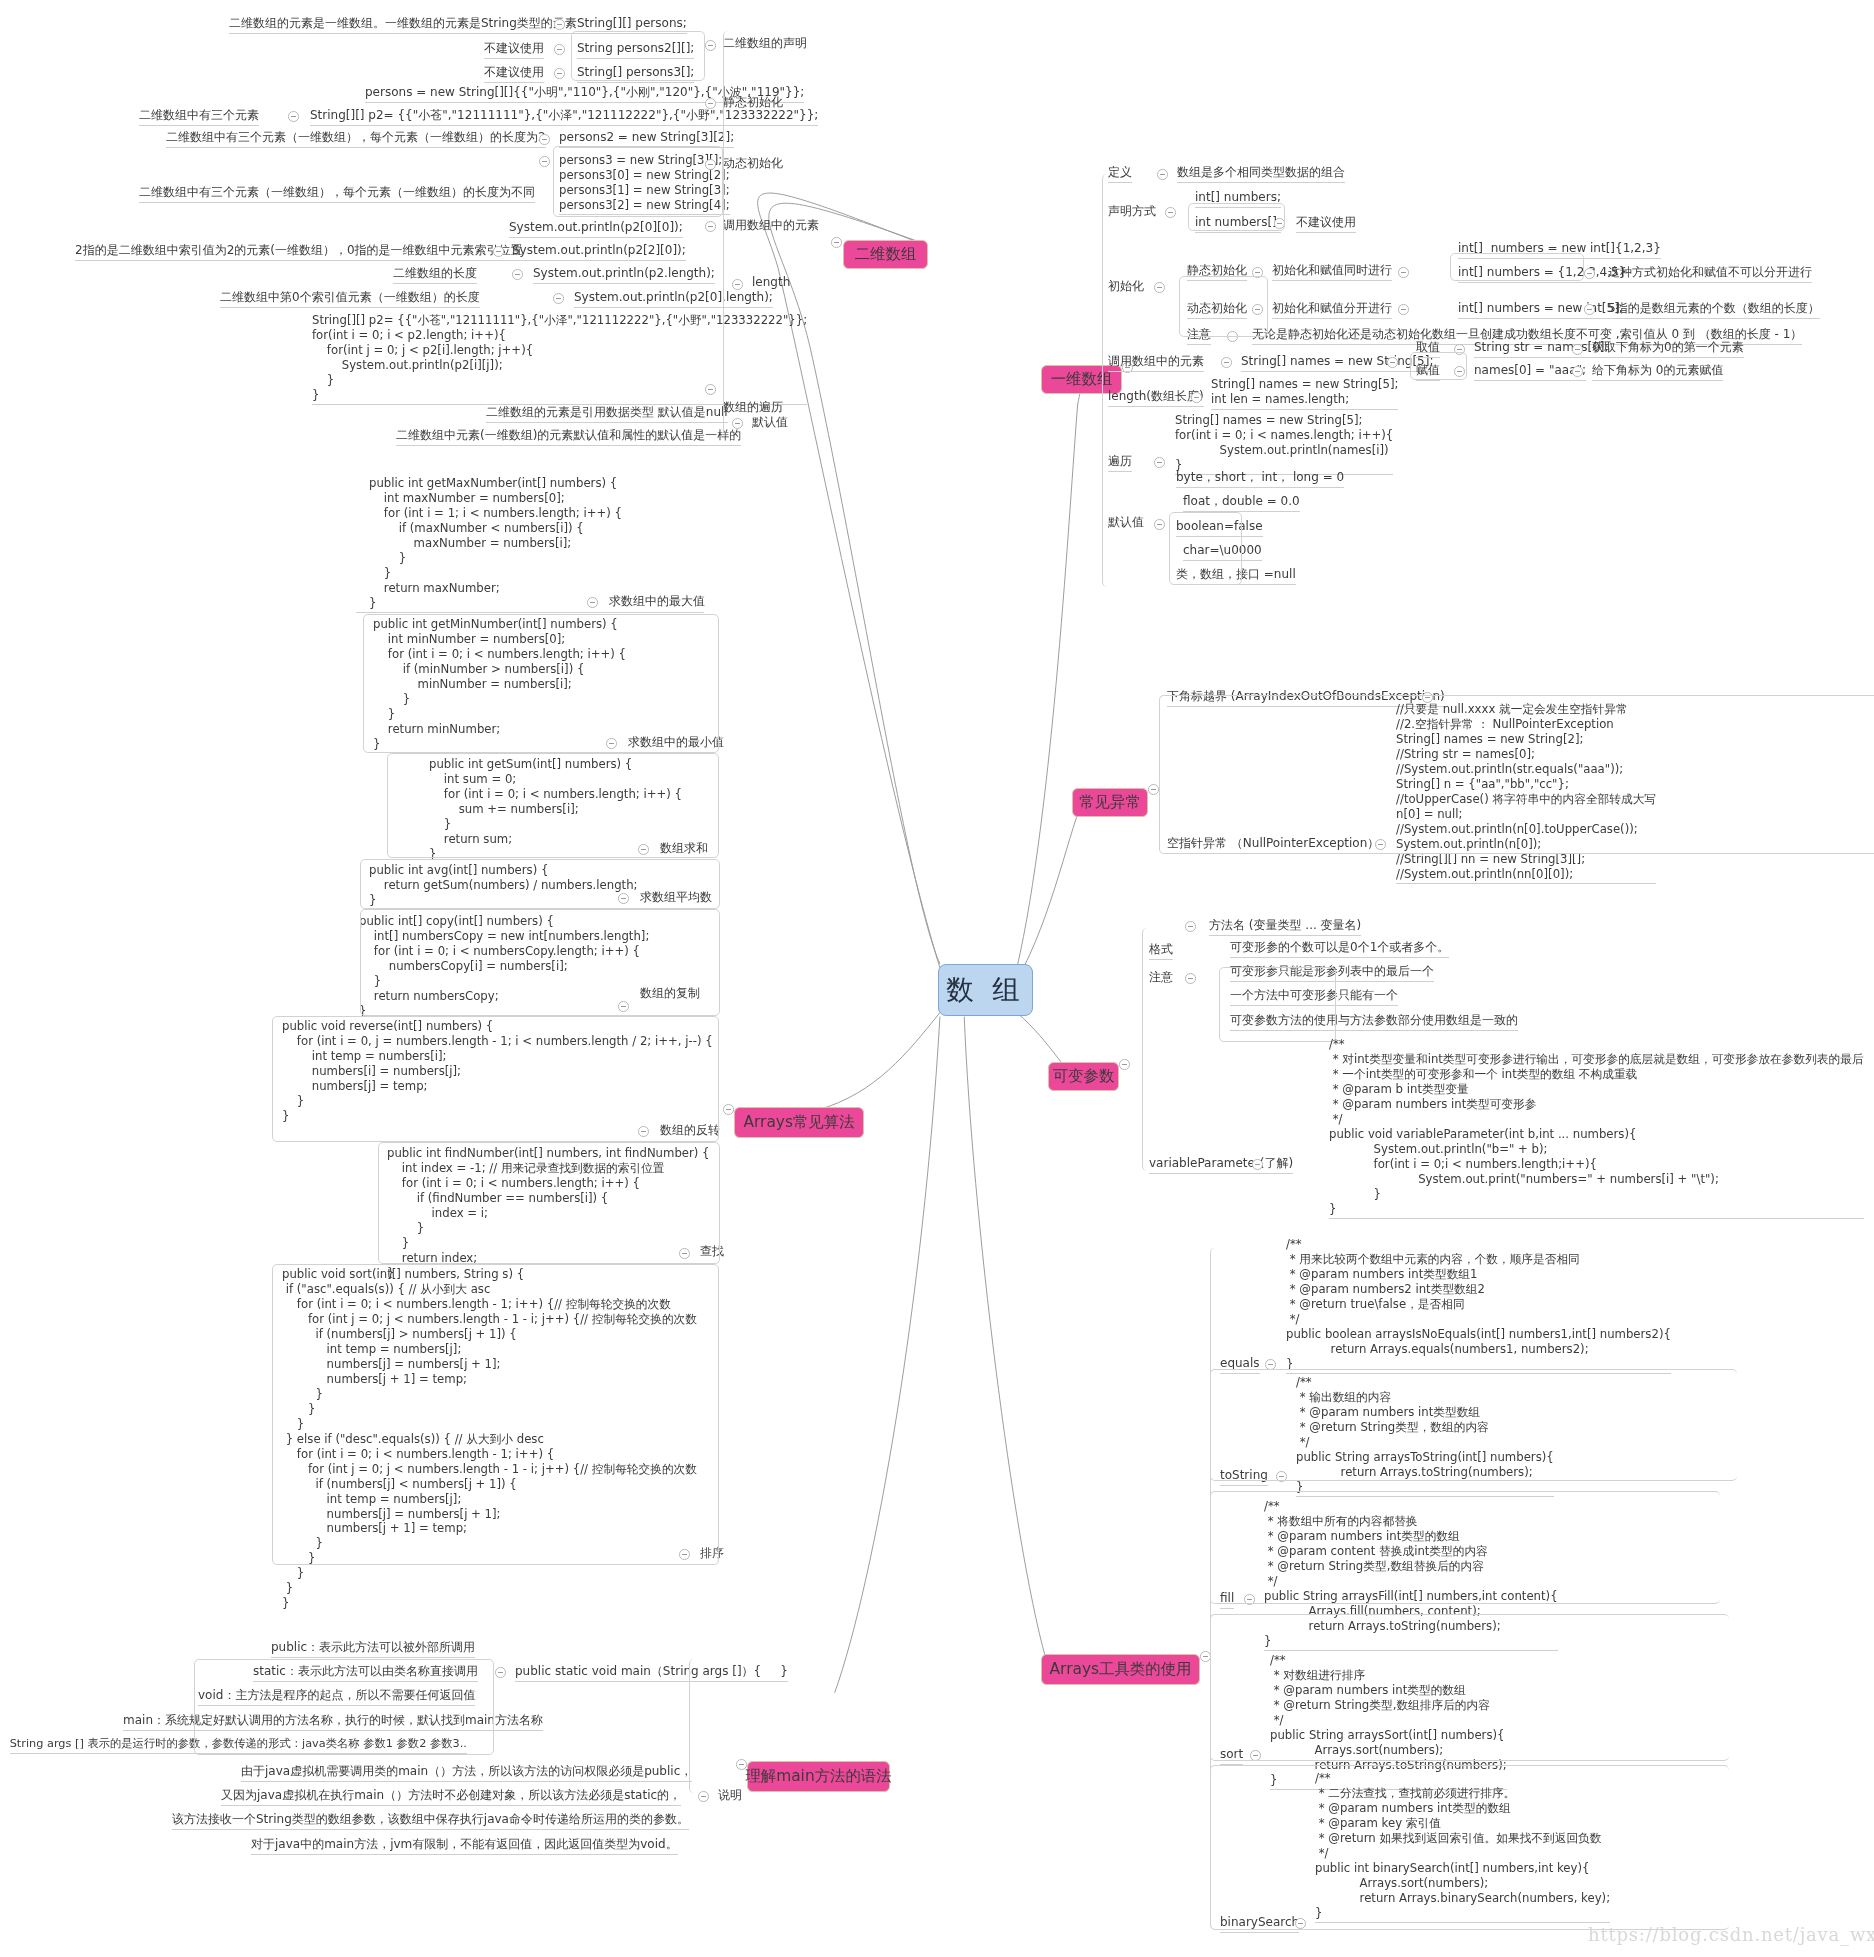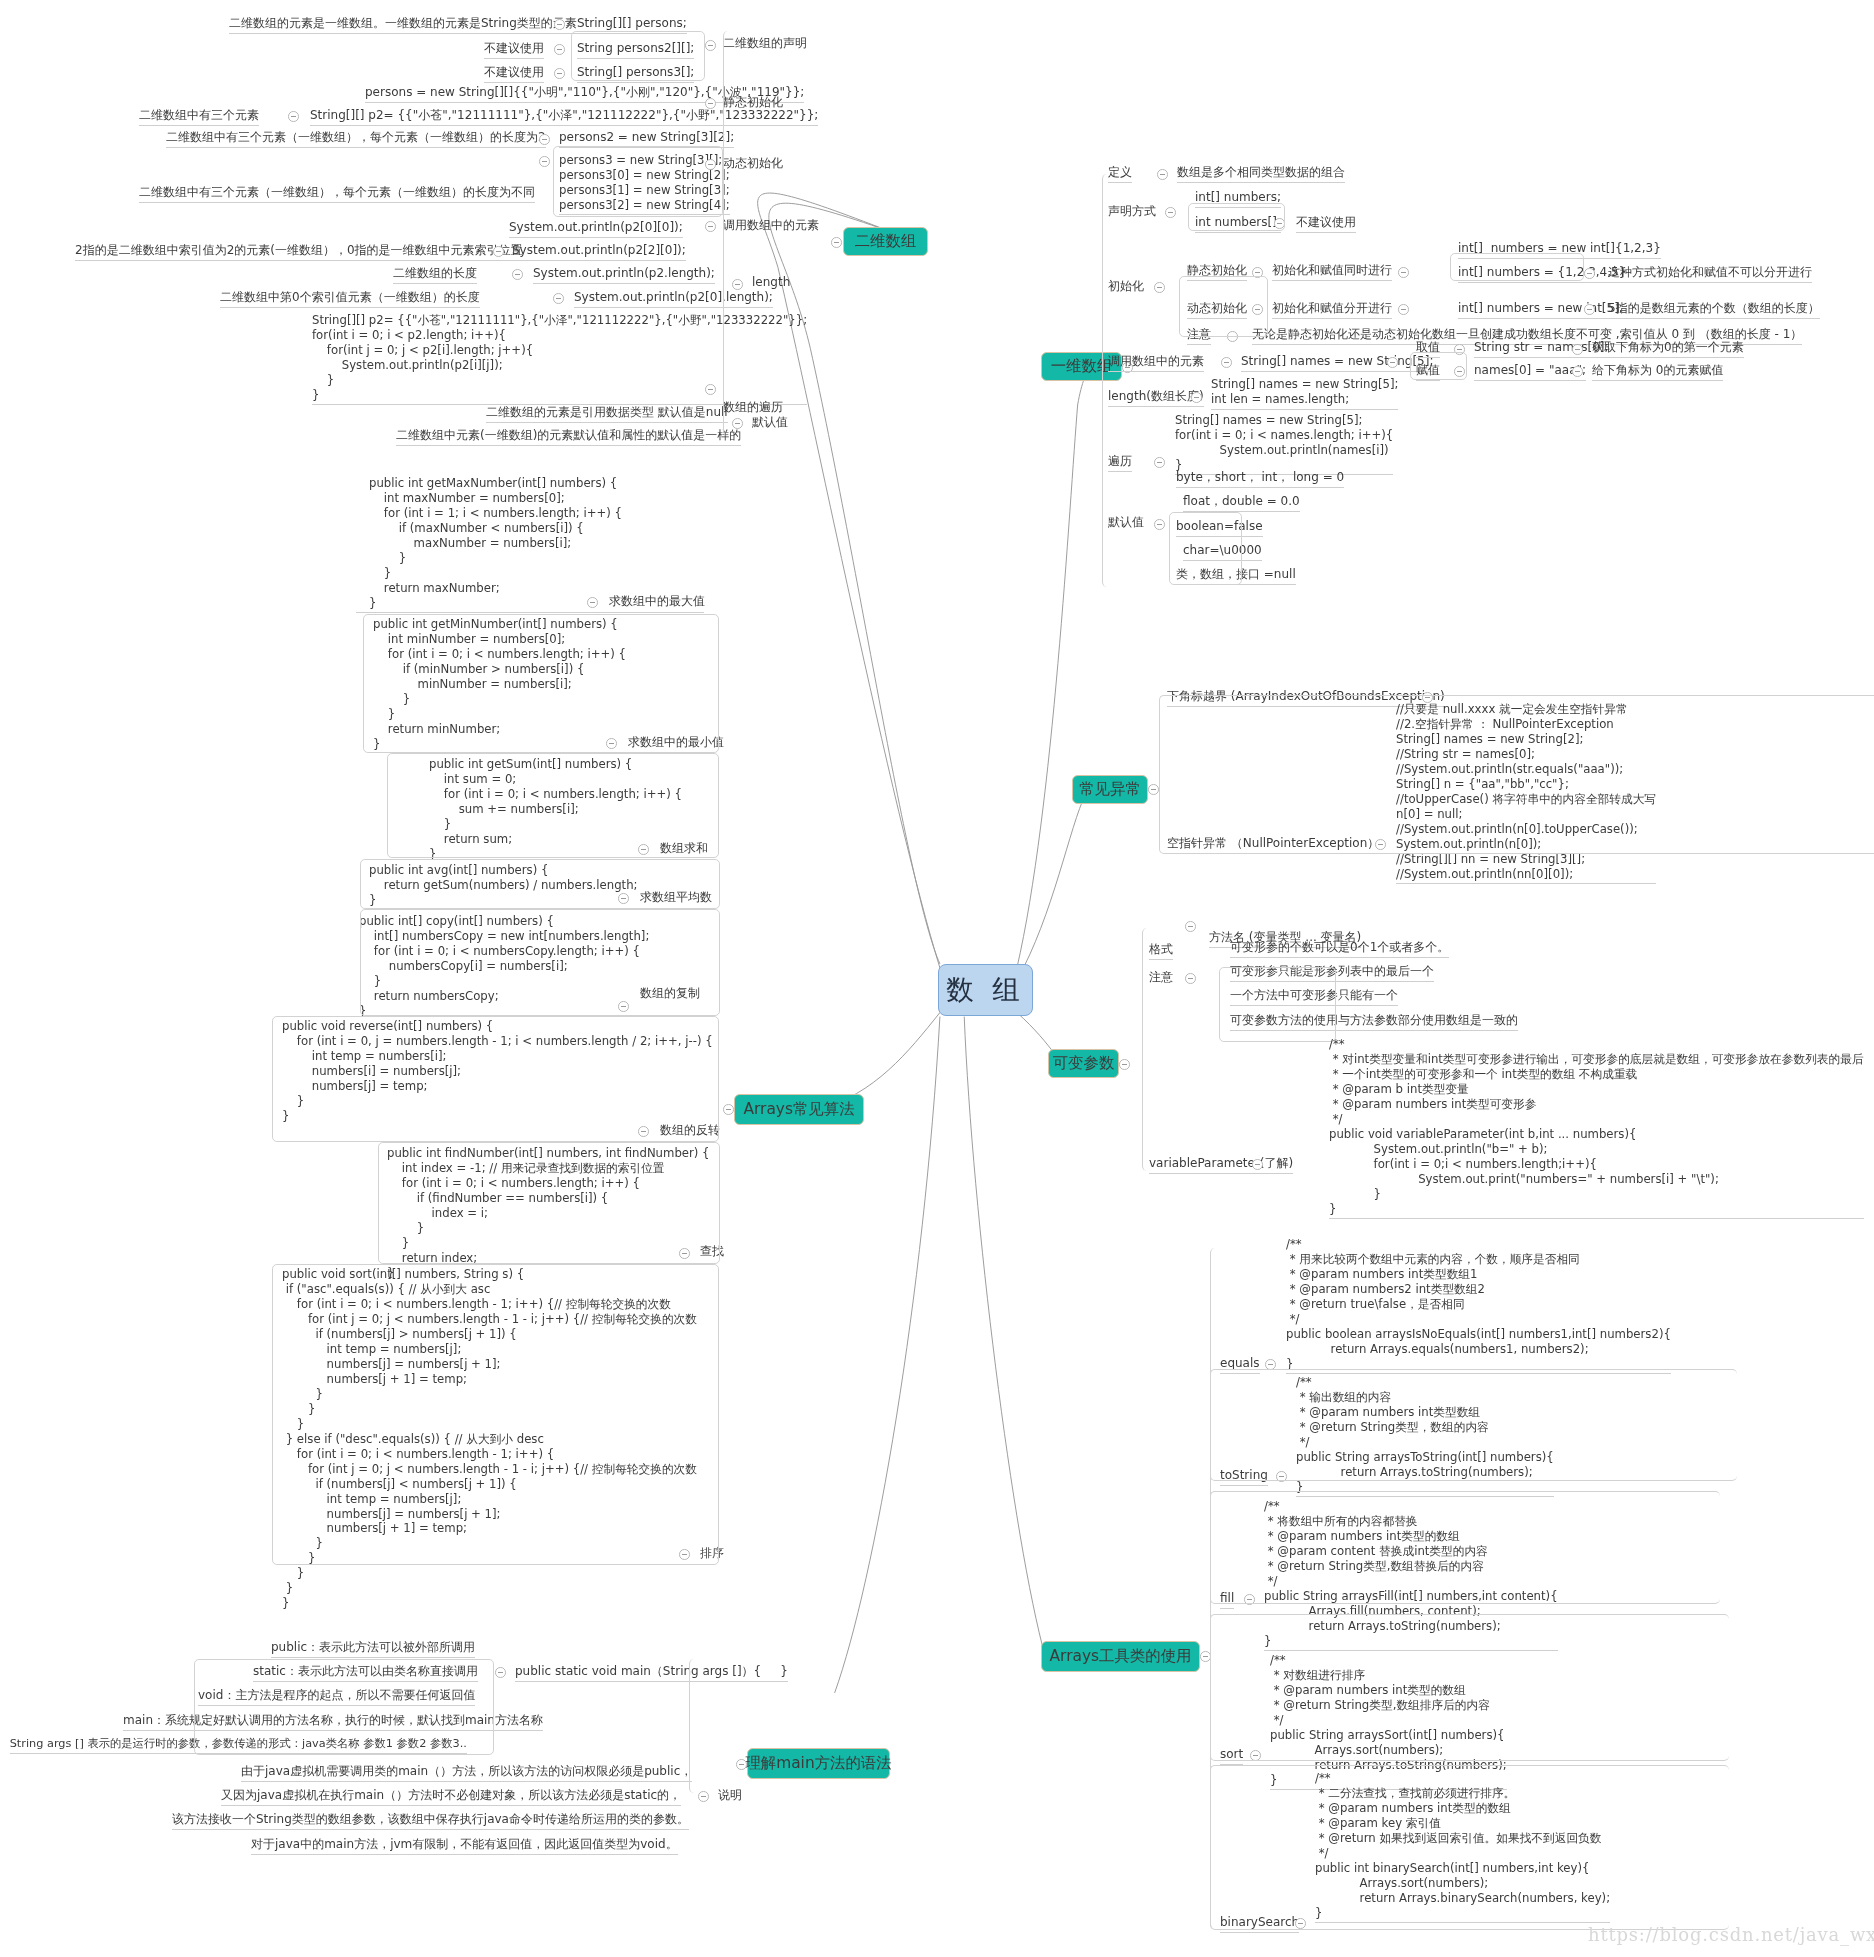--- a/index.html
+++ b/index.html
@@ -12,23 +12,23 @@
   .n.u{border-bottom:0.8px solid #cfcfcf;padding-bottom:1.6px;}
   .n.code{font-size:11.7px;}
   .n.sm{font-size:11.3px;}
 
   
   .cm{position:absolute;width:10.5px;height:10.5px;border:0.8px solid #b9b9b9;border-radius:50%;
       background:#fff;box-sizing:border-box;}
   .cm:after{content:"";position:absolute;left:1.6px;top:4px;width:5.7px;height:0.8px;background:#9a9a9a;}
 
   
-  .branch{position:absolute;background:#14b8a6;border:0.8px solid #d9c3a4;border-radius:5.7px;
+  .branch{position:absolute;background:#ec4899;border:0.8px solid #d9c3a4;border-radius:5.7px;
           color:#3b3b3b;font-size:15.4px;display:flex;align-items:center;justify-content:center;
-          white-space:nowrap;padding:0 11.3px;box-sizing:border-box;}
+          white-space:nowrap;padding:0 11.3px;box-sizing:border-box;margin-top:13px;}
   
   #root{position:absolute;background:#bcd6f0;border:0.8px solid #7ba7d7;border-radius:8px;
         font-size:27.5px;letter-spacing:4.9px;color:#24303f;display:flex;align-items:center;
         justify-content:center;}
   
   .frame{position:absolute;border:0.8px solid #d2d2d2;border-radius:4.9px;box-sizing:border-box;}
   .hr{position:absolute;height:0;border-bottom:0.8px solid #cfcfcf;}
   .watermark{position:absolute;color:#d8d8d8;font-size:18px;
              font-family:"DejaVu Serif","Liberation Serif",serif;letter-spacing:0.8px;}
 </style>
@@ -234,21 +234,21 @@
 System.out.println(n[0]);
 //String[][] nn = new String[3][];
 //System.out.println(nn[0][0]);</div>
   <div class="frame" style="left:1159px;top:695px;width:729px;height:159px;border-right:none;"></div>
 
   <div class="branch" style="left:1048px;top:1049px;width:71px;height:29px;">可变参数</div>
   <div class="cm" style="left:1119px;top:1059px;"></div>
 
   <div class="n u" style="left:1149px;top:918px;margin-top:24px;">格式</div>
   <div class="cm" style="left:1185px;top:921px;"></div>
-  <div class="n u" style="left:1209px;top:918px;margin-top:12px;">方法名 (变量类型 ... 变量名)</div>
+  <div class="n u" style="left:1209px;top:918px;">方法名 (变量类型 ... 变量名)</div>
 
   <div class="n" style="left:1149px;top:970px;">注意</div>
   <div class="cm" style="left:1185px;top:973px;"></div>
   <div class="n u" style="left:1230px;top:940px;">可变形参的个数可以是0个1个或者多个。</div>
   <div class="n u" style="left:1230px;top:964px;">可变形参只能是形参列表中的最后一个</div>
   <div class="n u" style="left:1230px;top:988px;">一个方法中可变形参只能有一个</div>
   <div class="n u" style="left:1230px;top:1013px;">可变参数方法的使用与方法参数部分使用数组是一致的</div>
   <div class="frame" style="left:1219px;top:967px;width:117px;height:75px;"></div>
 
   <div class="n u" style="left:1149px;top:1156px;">variableParameter(了解)</div>

